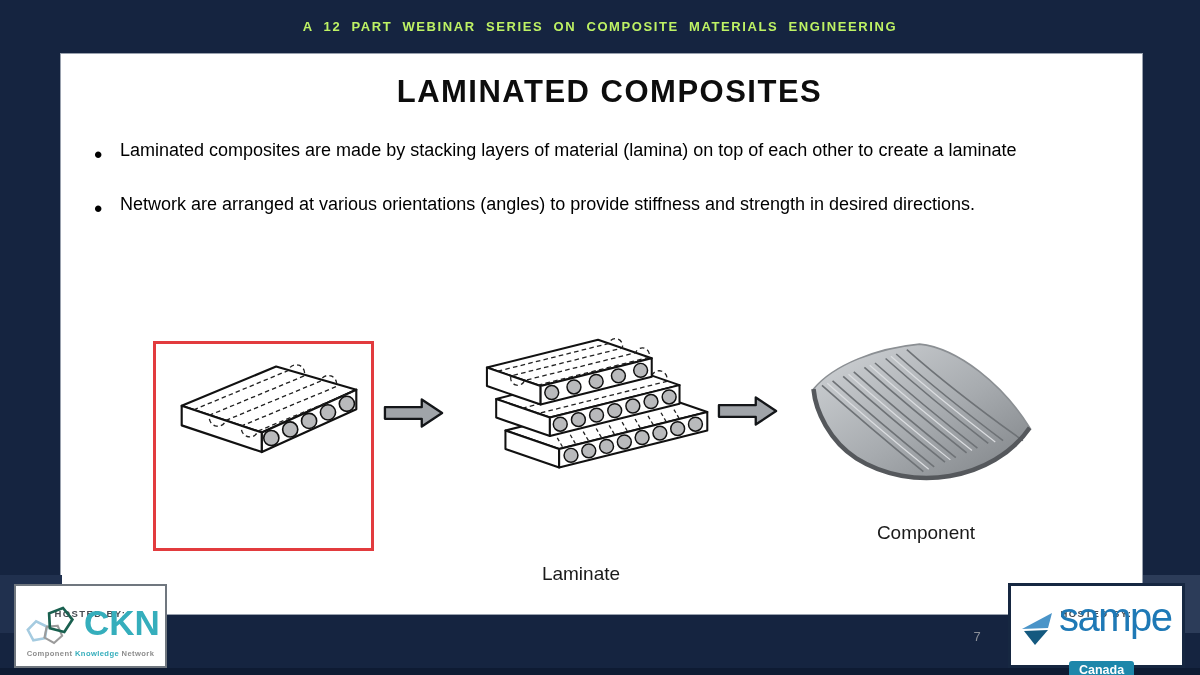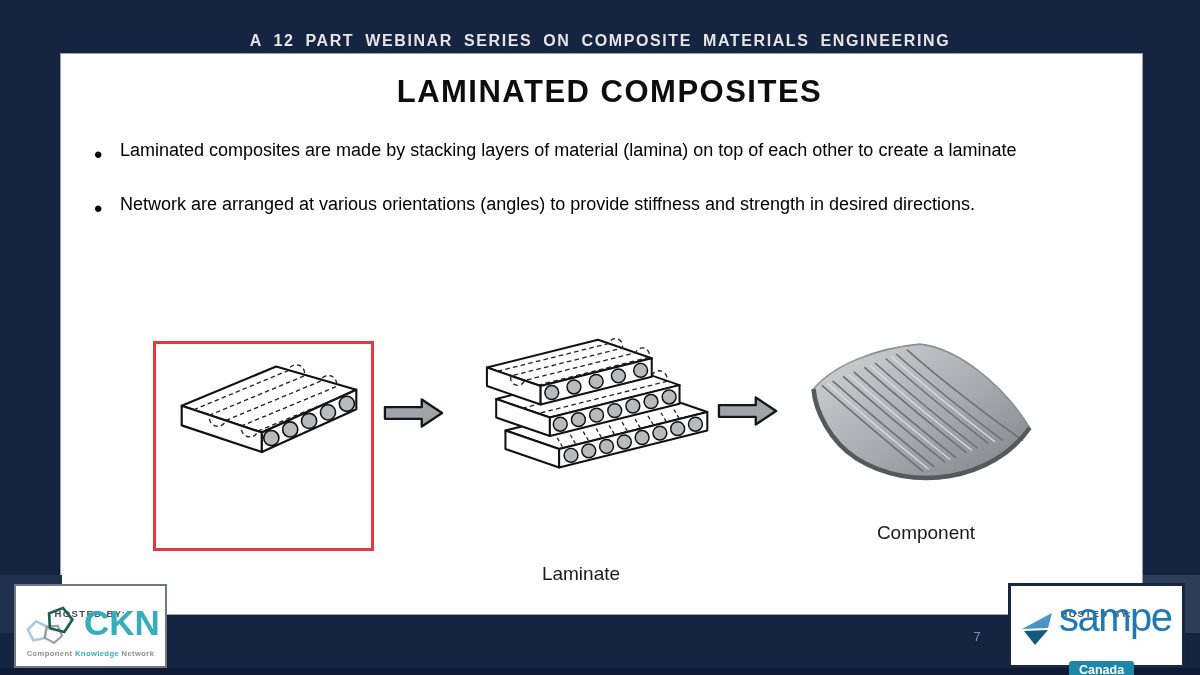--- a/index.html
+++ b/index.html
@@ -4,23 +4,23 @@
 <style>
   html,body{margin:0;padding:0;}
   body{
     width:1200px;height:675px;position:relative;overflow:hidden;
     background:var(--navy,#152440);
     font-family:"Liberation Sans", sans-serif;
   }
   
   .banner{position:absolute;left:0;top:0;width:1200px;height:53px;}
   .banner-text{
-    padding-top:32px;text-align:center;
-    font-size:16px;font-weight:700;letter-spacing:1.6px;word-spacing:5px;
-    color:#e5e5e5;
+    padding-top:19px;text-align:center;
+    font-size:13px;font-weight:700;letter-spacing:1.6px;word-spacing:5px;
+    color:#bef264;
   }
   
   .slide{
     position:absolute;left:60px;top:53px;width:1083px;height:562px;
     background:#ffffff;border:1px solid #99a1ae;box-sizing:border-box;
   }
   .slide-title{
     margin:8px;position:absolute;left:0;top:12px;width:100%;
     text-align:center;font-size:31px;font-weight:800;letter-spacing:1.5px;
     color:#0d0d0d;

